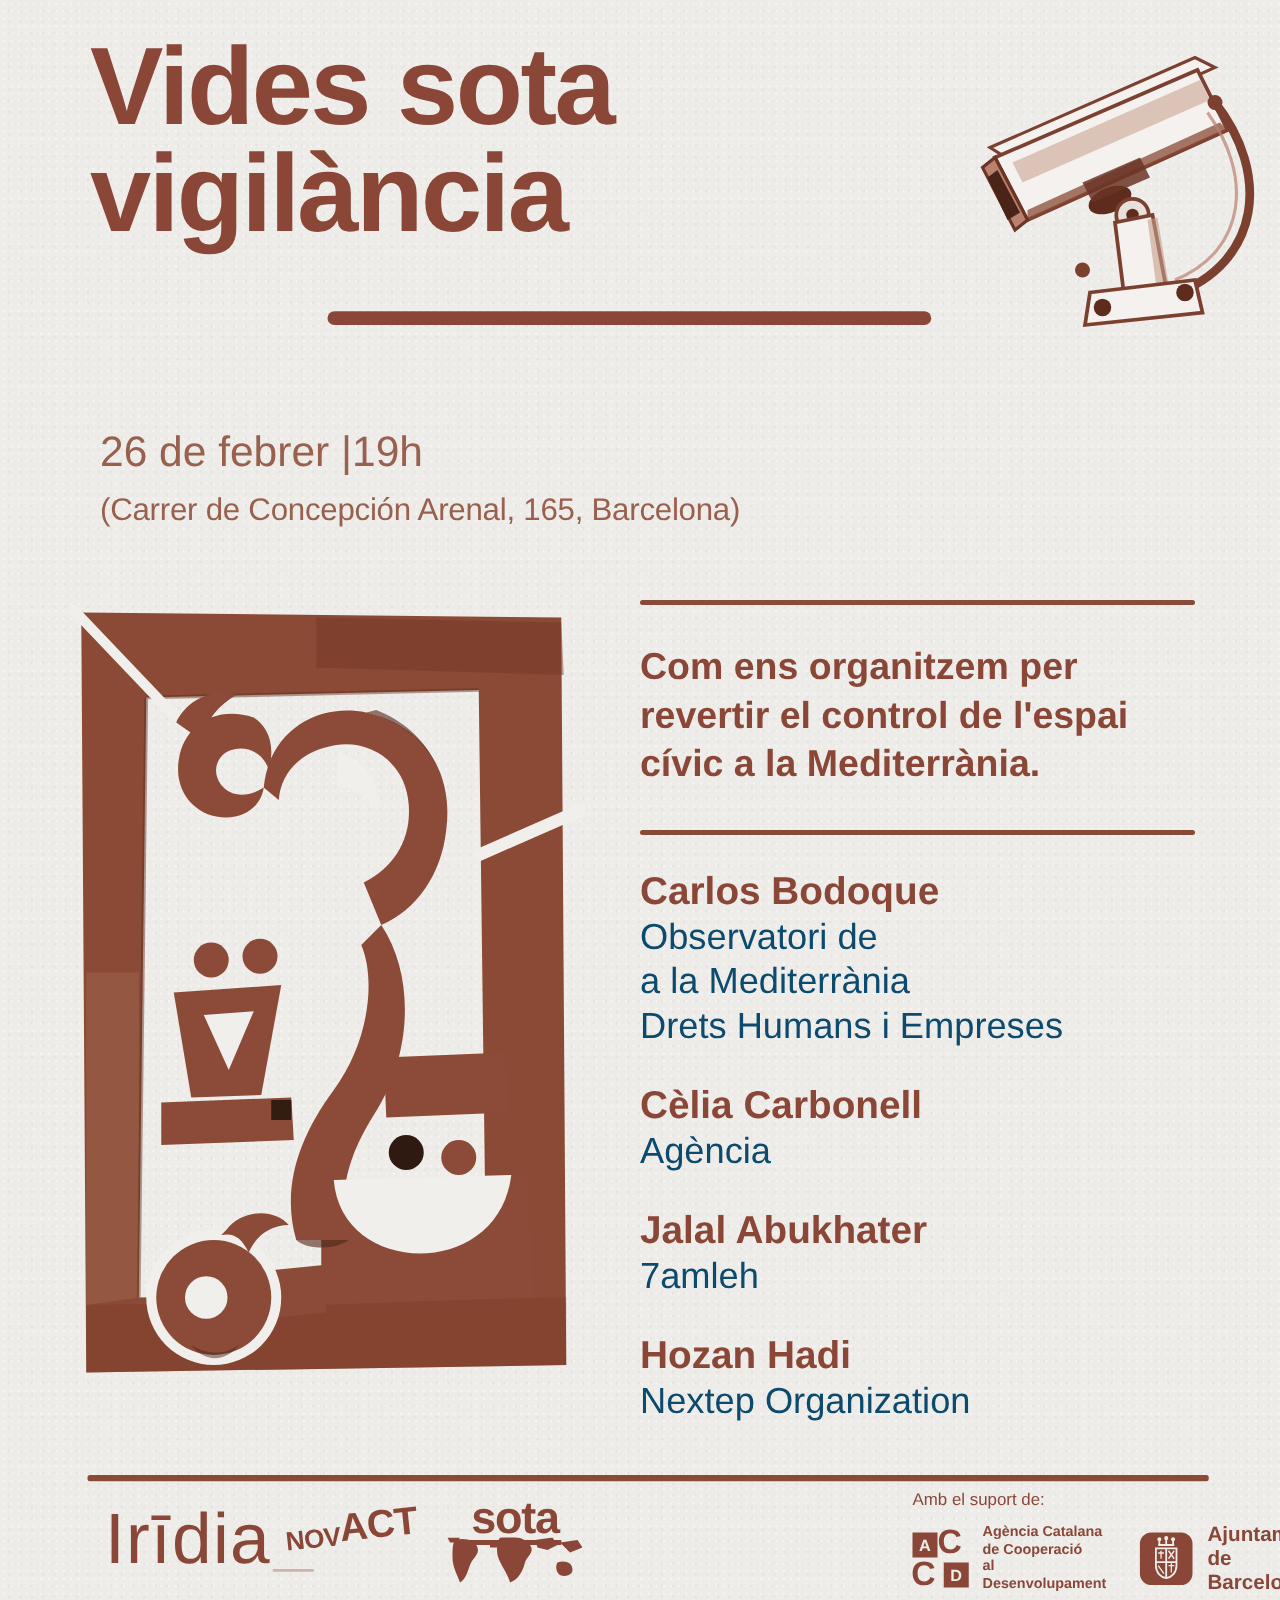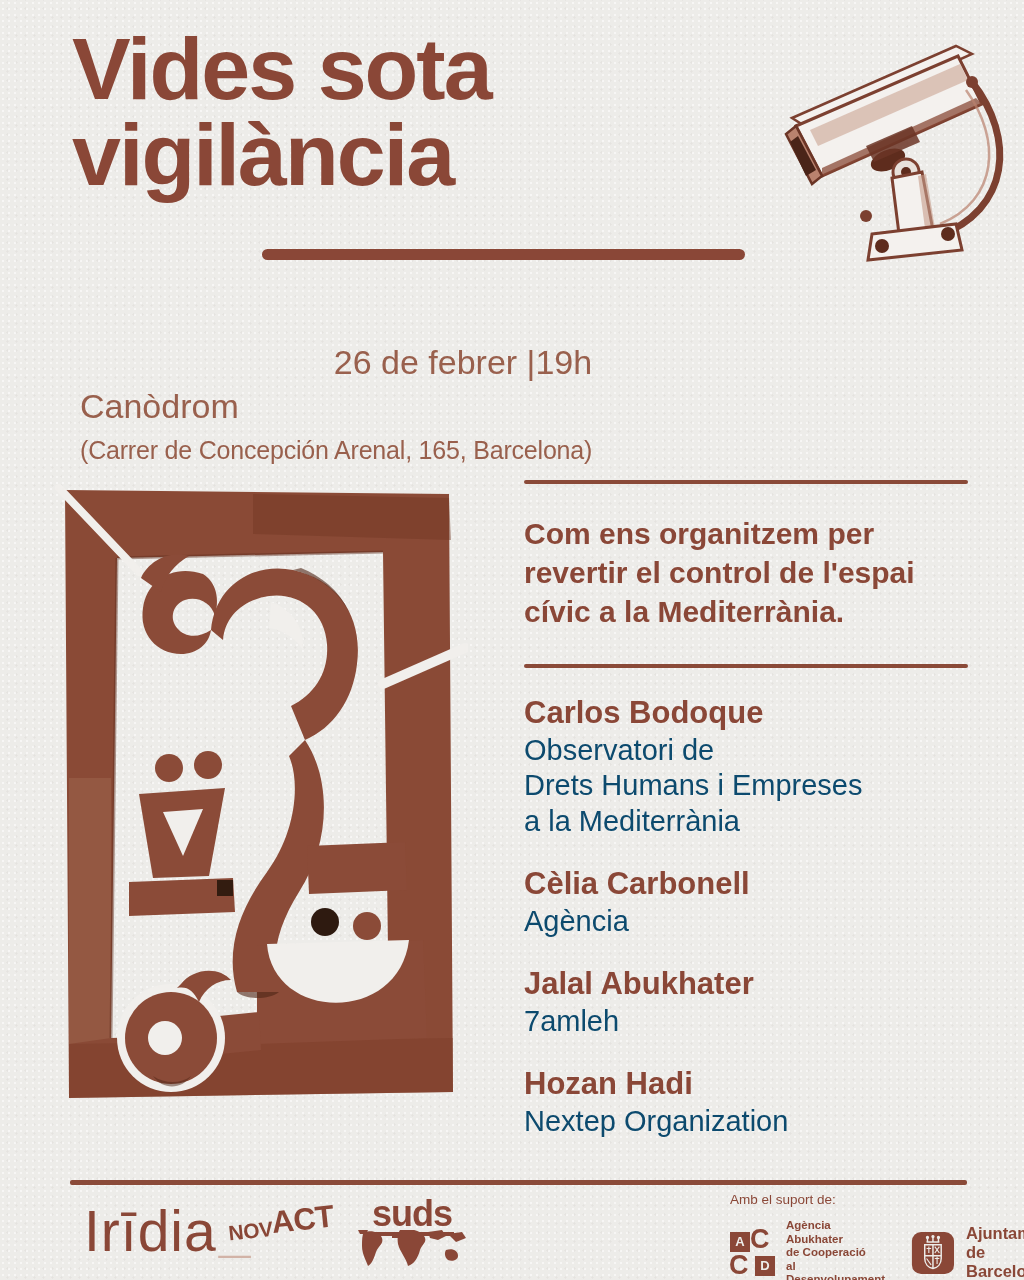--- a/index.html
+++ b/index.html
@@ -26,29 +26,29 @@
   .title-underline{
     left:262px; top:249px; width:483px; height:11px;
     background:#8a4737; border-radius:6px;
   }
 
   
   .camera{ left:770px; top:20px; }
 
   
   .event{ left:80px; top:340px; color:#99604d; }
-  .event .dt{ font-size:34px; line-height:1.32; font-weight:400;text-align:right; }
+  .event .dt{ font-size:34px; line-height:1.32; font-weight:400; }
   .event .venue{ font-size:34px; line-height:1.25; font-weight:400; }
   .event .addr{ font-size:25px; margin-top:9px; letter-spacing:-0.2px; }
 
   
   .artwork{ left:53px; top:478px; }
 
   
-  .rightcol{ left:524px; top:480px; width:444px; }
+  .rightcol{ left:512px; top:480px; width:444px; }
   .rule{ height:4px; background:#8a4a38; border-radius:2px; }
   .topic{ margin-top:30px; font-size:30px; font-weight:700; line-height:1.3;
           color:#8a4737; white-space:nowrap; }
   .rule2{ margin-top:33px; }
   .speaker{ margin-top:26px; }
   .speaker .name{ font-size:31px; font-weight:700; color:#8a4737; line-height:1.25;margin-top:24px; }
   .speaker .affil{ font-size:29px; font-weight:400; color:#0c4a6e; line-height:1.22; }
   .speaker:first-of-type{ margin-top:34px; }
 
   
@@ -121,21 +121,20 @@
   <polygon points="148,156 156,154 166,214 156,216" fill="#c79c8a" opacity="0.6"></polygon>
 
   <polygon points="102,214 186,204 192,230 98,240" fill="#f4f1ee" stroke="#7c4030" stroke-width="3"></polygon>
   <circle cx="112" cy="226" r="7" fill="#5e2c1d"></circle>
   <circle cx="178" cy="214" r="7" fill="#5e2c1d"></circle>
   <circle cx="96" cy="196" r="6" fill="#7c4030"></circle>
 </svg>
 
 <section class="abs event">
   <div class="dt">26 de febrer |19h</div>
-  <div class="venue">Canòdrom</div>
   <div class="addr">(Carrer de Concepción Arenal, 165, Barcelona)</div>
 </section>
 
 <svg class="abs artwork" width="415" height="630" viewBox="0 0 415 630">
 
   <path fill-rule="evenodd" fill="#8a4a36" d="M12,12 L396,16 L400,614 L16,620 Z M64,80 L330,74 L336,552 L58,560 Z"></path>
   <polygon points="16,300 58,300 58,560 16,566" fill="#a06a52" opacity="0.45"></polygon>
   <polygon points="200,16 396,20 398,62 200,56" fill="#713723" opacity="0.45"></polygon>
   <polygon points="16,566 400,560 400,614 16,620" fill="#7a3c28" opacity="0.4"></polygon>
   <path d="M64,80 L330,74 M64,80 L58,560" stroke="#5e2c1d" stroke-width="3" opacity="0.45" fill="none"></path>
@@ -191,22 +190,22 @@
   <div class="topic">
     <div>Com ens organitzem per</div>
     <div>revertir el control de l'espai</div>
     <div>cívic a la Mediterrània.</div>
   </div>
   <div class="rule rule2"></div>
 
   <div class="speaker">
     <div class="name">Carlos Bodoque</div>
     <div class="affil">Observatori de</div>
+    <div class="affil">a la Mediterrània</div>
     <div class="affil">Drets Humans i Empreses</div>
-    <div class="affil">a la Mediterrània</div>
   </div>
   <div class="speaker">
     <div class="name">Cèlia Carbonell</div>
     <div class="affil">Agència</div>
   </div>
   <div class="speaker">
     <div class="name">Jalal Abukhater</div>
     <div class="affil">7amleh</div>
   </div>
   <div class="speaker">
@@ -219,21 +218,21 @@
 
 <div class="abs logo-iridia">
   <span>Irīdia</span><span class="us">_</span>
 </div>
 
 <div class="abs logo-novact">
   <span class="p1">NOV</span><span class="p2">ACT</span>
 </div>
 
 <div class="abs logo-suds">
-  <span class="txt">suds</span>
+  <span class="txt">sota</span>
   <svg width="108" height="40" viewBox="0 0 108 40">
     <g fill="#8a4737">
 
       <path d="M6,2 C14,0 22,2 24,8 C26,14 20,16 18,22 C16,28 14,34 10,36 C8,30 4,24 4,16 C4,10 4,5 6,2 Z"></path>
       <path d="M0,0 L10,0 L8,4 L2,4 Z"></path>
 
       <path d="M42,0 C52,-2 62,0 66,6 C70,12 64,14 62,20 C60,28 56,34 50,36 C48,28 42,22 40,14 C39,8 40,3 42,0 Z"></path>
       <path d="M34,4 L42,2 L40,8 L34,8 Z"></path>
 
       <path d="M70,2 L84,0 L88,6 L80,10 L72,8 Z"></path>
@@ -247,21 +246,21 @@
   <div class="support-label">Amb el suport de:</div>
   <div class="support-row">
 
     <div class="accd">
       <div class="sq a">A</div>
       <div class="big c1">C</div>
       <div class="big c2">C</div>
       <div class="sq d">D</div>
     </div>
     <div class="accd-text">
-      <div>Agència Abukhater</div>
+      <div>Agència Catalana</div>
       <div>de Cooperació</div>
       <div>al Desenvolupament</div>
     </div>
 
     <div class="ajuntament">
       <svg width="48" height="48" viewBox="0 0 48 48">
         <rect x="1" y="1" width="46" height="46" rx="10" fill="#8a4737"></rect>
         <g stroke="#edece9" fill="none" stroke-width="1.6">
 
           <path d="M18,12 L18,8 M24,12 L24,7 M30,12 L30,8"></path>

